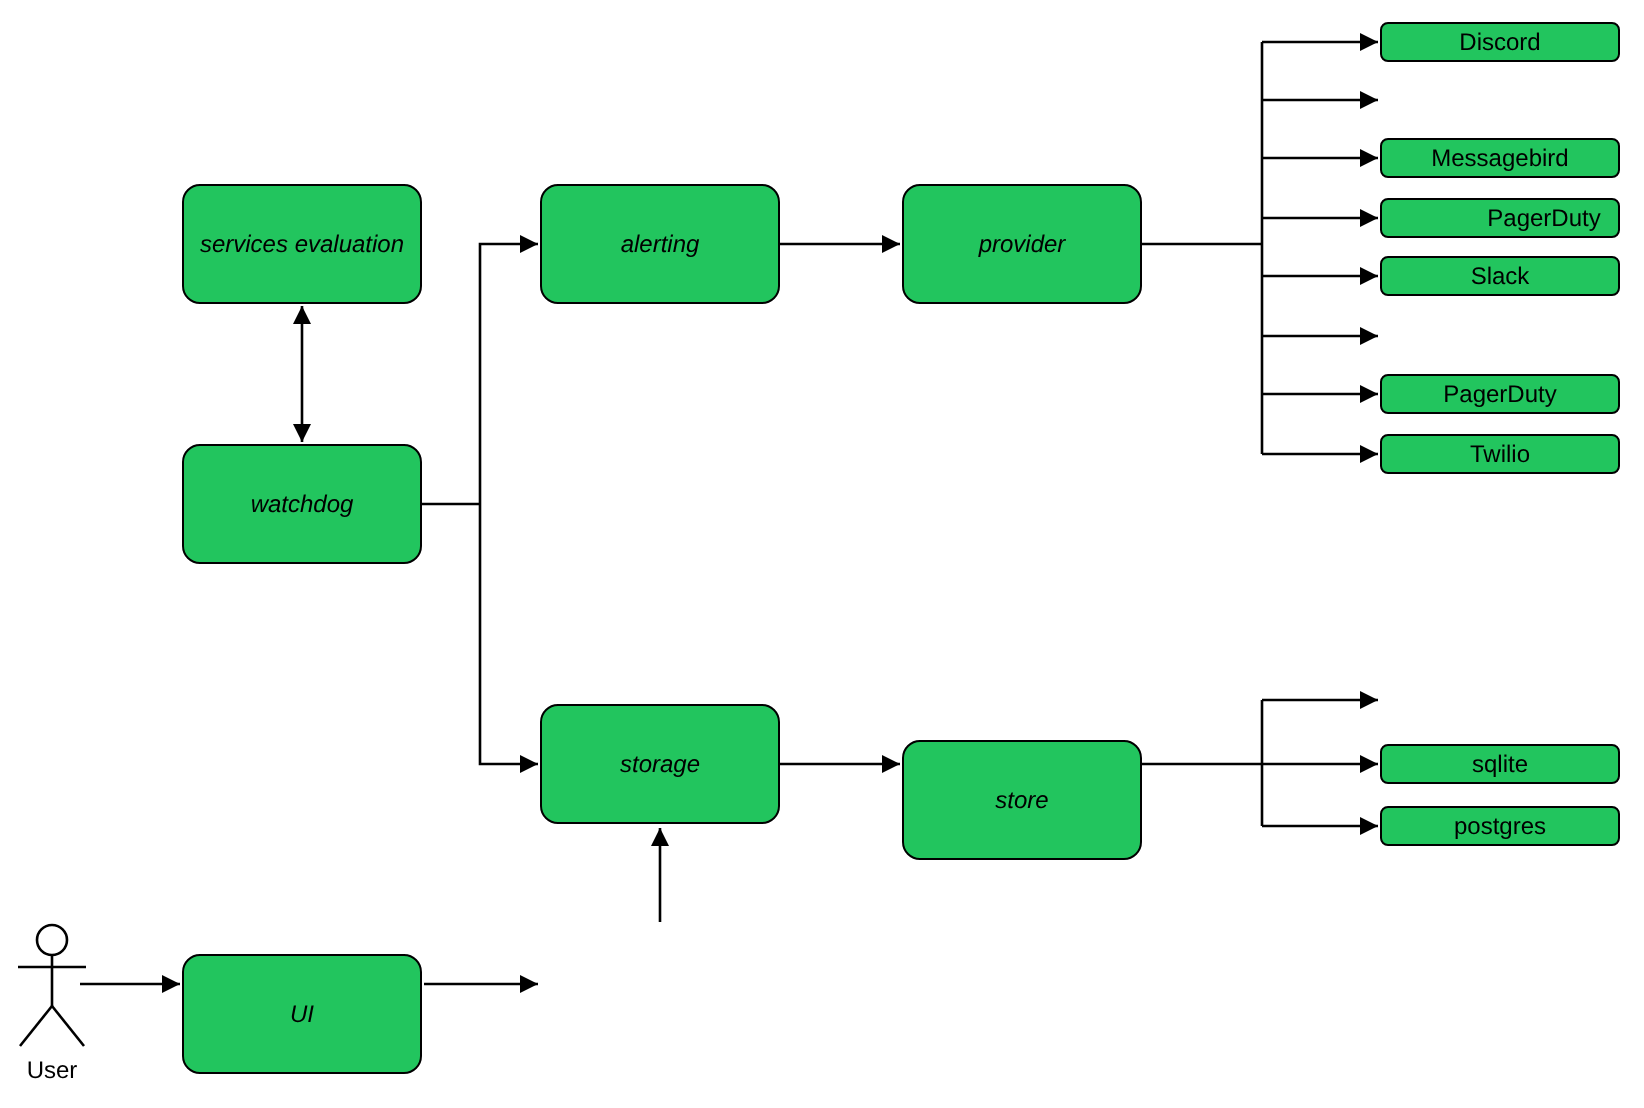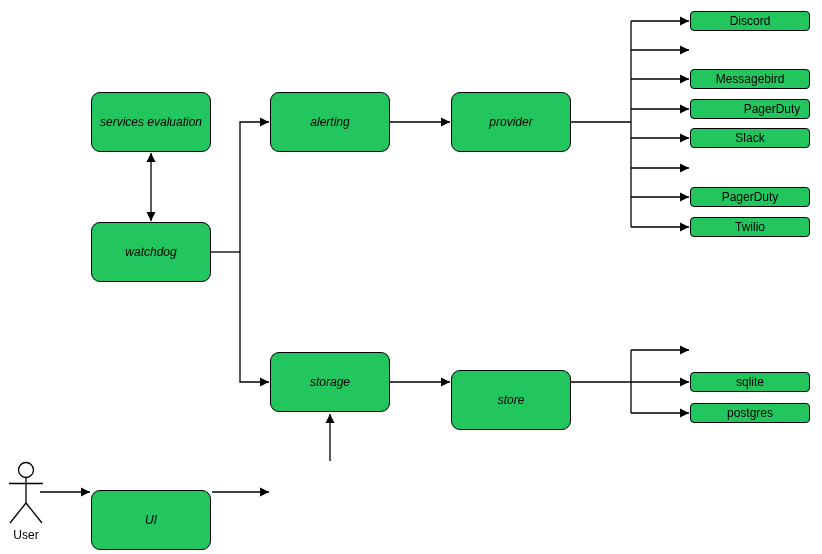--- a/index.html
+++ b/index.html
@@ -49,21 +49,21 @@
     height: 20px;
     border-radius: 4px;
   }
   
   #n-services   { left: 91px;  top: 92px;  }
   #n-watchdog   { left: 91px;  top: 222px; }
   #n-alerting   { left: 270px; top: 92px;  }
   #n-provider   { left: 451px; top: 92px;  }
   #n-storage    { left: 270px; top: 352px; }
   #n-store      { left: 451px; top: 352px; margin-top: 18px; }
-  #n-ui         { left: 91px;  top: 490px; text-align: right; }
+  #n-ui         { left: 91px;  top: 477px; text-align: right; }
   #n-controller { left: 270px; top: 462px; }
   
   #p-0 { top: 11px;  }
   #p-1 { top: 40px;  }
   #p-2 { top: 69px;  }
   #p-3 { top: 99px; padding-left: 48px;  }
   #p-4 { top: 128px; }
   #p-5 { top: 158px; }
   #p-6 { top: 187px; }
   #p-7 { top: 217px; }

